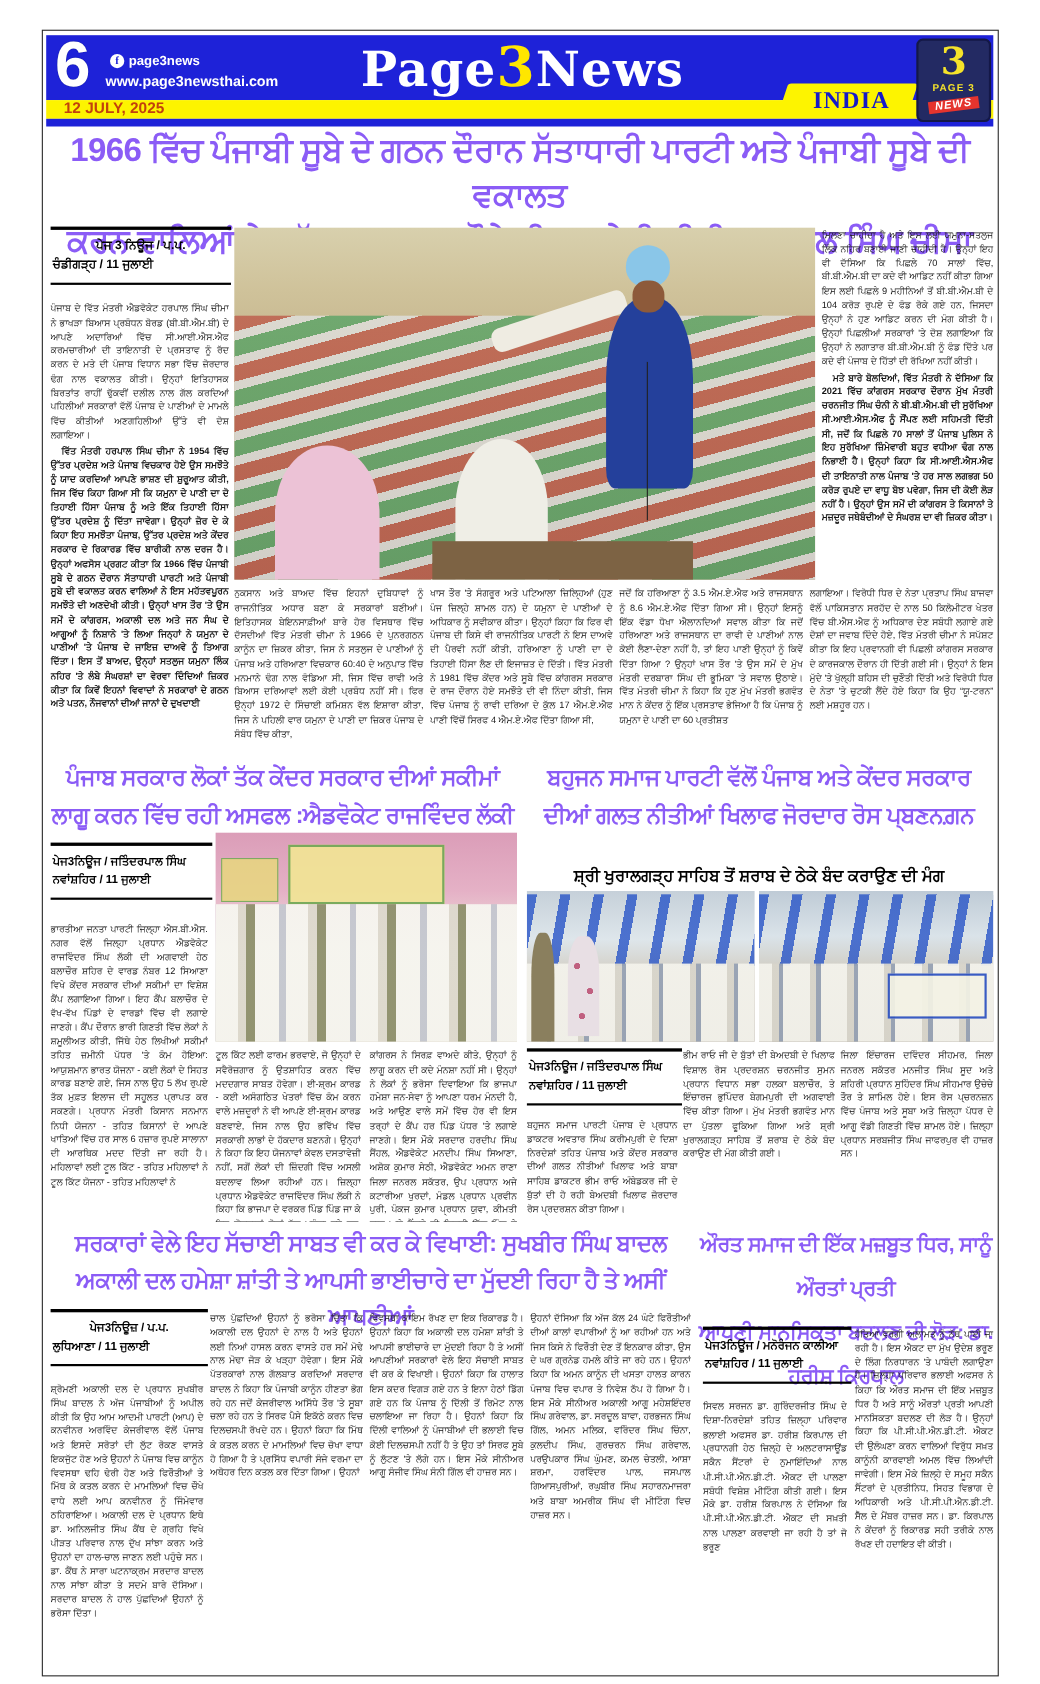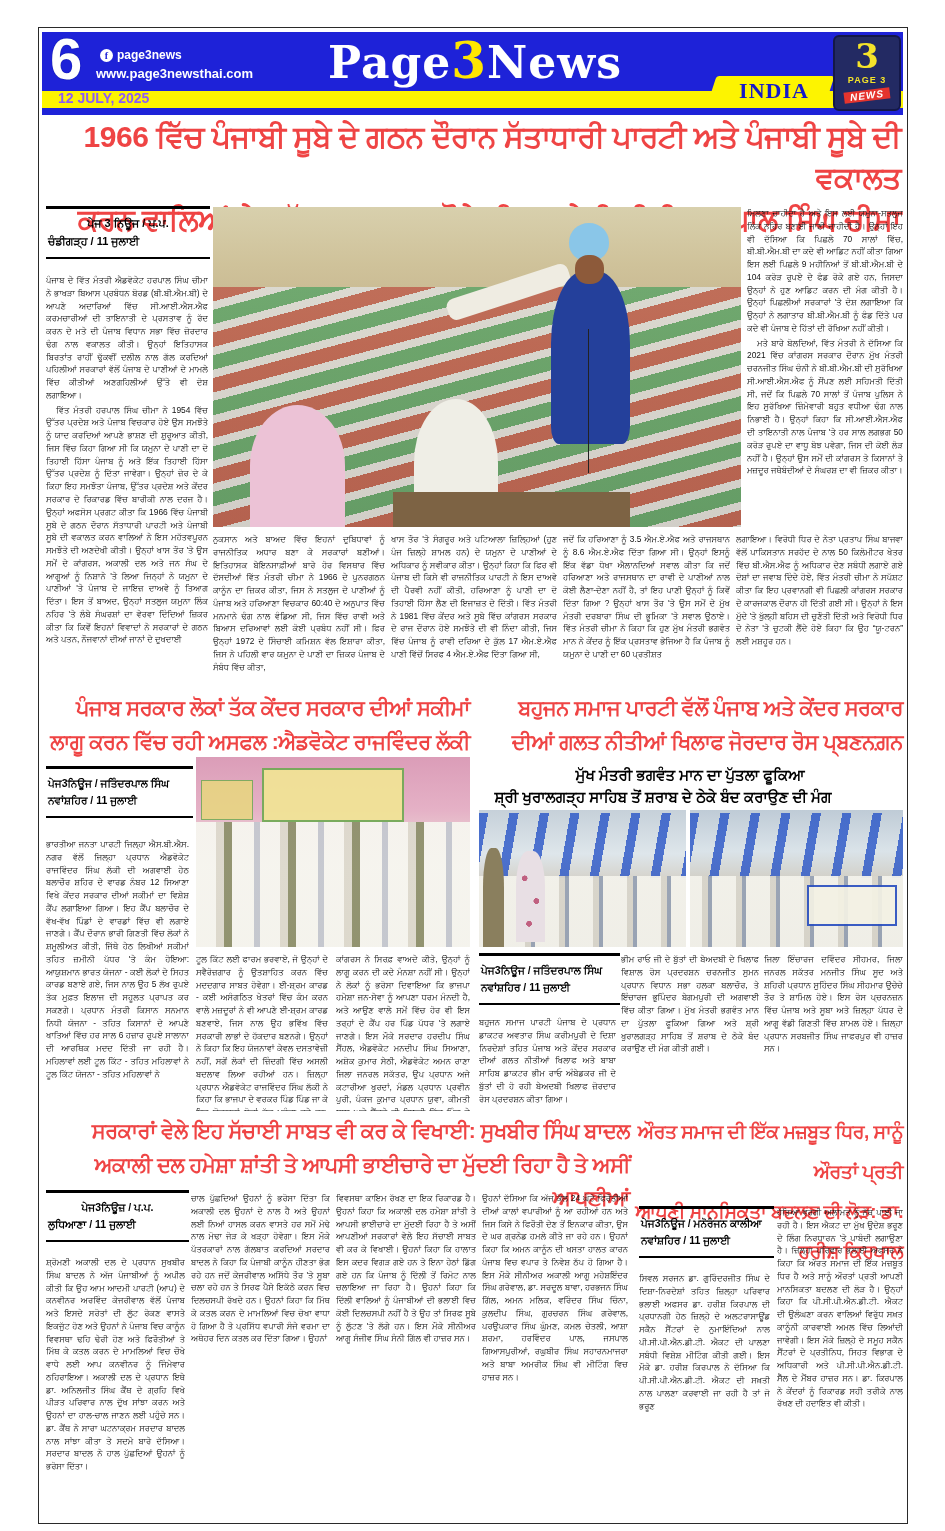--- a/index.html
+++ b/index.html
@@ -15,45 +15,45 @@
   .pagenum{left:50px;top:30px;font-size:58px;font-weight:bold;color:#ffffff;line-height:1;
            text-shadow:0 0 1px #00127a;}
   .fb-row{left:100px;top:48px;color:#fff;font-size:12px;font-weight:bold;display:flex;align-items:center;gap:4px;}
   .fb-ic{display:inline-block;width:13px;height:13px;border-radius:50%;background:#ffffff;color:#1e22d8;
          font-size:10px;font-weight:bold;text-align:center;line-height:13px;font-family:"Liberation Serif",serif;}
   .site{left:96px;top:66px;color:#ffffff;font-size:13px;font-weight:bold;}
   .masthead{left:250px;top:36px;width:450px;text-align:center;color:#ffffff;
             font-family:"DejaVu Serif","Liberation Serif",serif;font-weight:bold;font-size:44px;line-height:1;
             letter-spacing:1px;}
   .masthead .m3{color:#ffe600;font-size:50px;}
-  .date-strip{left:58px;top:90px;font-size:14px;font-weight:bold;color:#8b5cf6;}
+  .date-strip{left:58px;top:90px;font-size:14px;font-weight:bold;color:#c2410c;}
   .india-loz{left:712px;top:76px;width:118px;height:28px;background:#fdf400;transform:skewX(-18deg);
              border-radius:3px;}
   .india-txt{left:718px;top:78px;width:112px;text-align:center;color:#1519c9;
              font-family:"Liberation Serif",serif;font-weight:bold;font-size:22px;letter-spacing:1px;}
   .logo-box{left:833px;top:35px;width:68px;height:76px;background:#232a63;border-radius:6px;
             border:2px solid #141847;box-sizing:border-box;text-align:center;}
   .logo-3{color:#f5e32a;font-size:34px;font-weight:bold;line-height:1.05;
           font-family:"DejaVu Serif",serif;margin-top:2px;}
   .logo-p3{color:#f5e32a;font-size:9px;font-weight:bold;letter-spacing:1px;}
   .logo-news{display:inline-block;background:#e5342e;color:#ffffff;font-size:10px;font-style:italic;
              font-weight:bold;padding:0 6px;transform:rotate(-7deg);margin-top:2px;letter-spacing:1px;}
 
   
-  .hl{font-weight:bold;color:#ef4444;text-align:right;letter-spacing:-0.5px;}
+  .hl{font-weight:bold;color:#8b5cf6;text-align:center;letter-spacing:-0.5px;}
   .lead-hl{left:44px;top:116px;width:857px;font-size:30px;line-height:1.38;}
   .mid-hl{font-size:21px;line-height:1.62;}
   .sub-hl{font-size:15px;line-height:1.4;font-weight:bold;text-align:center;}
   .bot-hl{font-size:21px;line-height:1.6;}
   .bot-hl-r{font-size:19px;line-height:2.1;}
 
   
   .col{font-size:8.4px;line-height:1.52;text-align:justify;color:#141414;overflow:hidden;}
   .col p{margin:0 0 2px 0;}
-  .col p.ind{text-indent:10px;}
+  .col p.ind{text-indent:10px;font-weight:bold;}
   .byl{border-top:3px solid #000;border-bottom:2px solid #000;font-weight:bold;font-size:11px;
        color:#000;padding:6px 2px 7px 2px;line-height:1.6;}
   .byl .c{text-align:center;display:block;}
 
   
   .photo{overflow:hidden;background:#b9ab88;}
   .ph-assembly{background:linear-gradient(180deg,#d8d0ad 0%,#cfc29a 18%,#c2b18a 42%,#a99878 100%);}
   .desks{position:absolute;left:0;top:25%;width:100%;height:75%;opacity:.78;
          background:repeating-linear-gradient(165deg,rgba(186,70,58,.85) 0 14px,rgba(226,229,233,.9) 14px 22px,rgba(66,158,92,.85) 22px 36px,rgba(226,229,233,.9) 36px 44px);}
   .podium{position:absolute;left:34%;bottom:0;width:45%;height:11%;background:#7d6344;}
@@ -163,22 +163,21 @@
     <div class="camp-banner2"></div>
     <div class="camp-people"></div>
   </div>
   <div class="abs col" style="left:196px;top:953px;width:132px;height:158px;">ਟੂਲ ਕਿੱਟ ਲਈ ਫਾਰਮ ਭਰਵਾਏ, ਜੋ ਉਨ੍ਹਾਂ ਦੇ ਸਵੈਰੋਜ਼ਗਾਰ ਨੂੰ ਉਤਸ਼ਾਹਿਤ ਕਰਨ ਵਿੱਚ ਮਦਦਗਾਰ ਸਾਬਤ ਹੋਵੇਗਾ। ਈ-ਸ਼੍ਰਮ ਕਾਰਡ - ਕਈ ਅਸੰਗਠਿਤ ਖੇਤਰਾਂ ਵਿੱਚ ਕੰਮ ਕਰਨ ਵਾਲੇ ਮਜ਼ਦੂਰਾਂ ਨੇ ਵੀ ਆਪਣੇ ਈ-ਸ਼੍ਰਮ ਕਾਰਡ ਬਣਵਾਏ, ਜਿਸ ਨਾਲ ਉਹ ਭਵਿੱਖ ਵਿੱਚ ਸਰਕਾਰੀ ਲਾਭਾਂ ਦੇ ਹੱਕਦਾਰ ਬਣਨਗੇ। ਉਨ੍ਹਾਂ ਨੇ ਕਿਹਾ ਕਿ ਇਹ ਯੋਜਨਾਵਾਂ ਕੇਵਲ ਦਸਤਾਵੇਜ਼ੀ ਨਹੀਂ, ਸਗੋਂ ਲੋਕਾਂ ਦੀ ਜ਼ਿੰਦਗੀ ਵਿੱਚ ਅਸਲੀ ਬਦਲਾਵ ਲਿਆ ਰਹੀਆਂ ਹਨ। ਜ਼ਿਲ੍ਹਾ ਪ੍ਰਧਾਨ ਐਡਵੋਕੇਟ ਰਾਜਵਿੰਦਰ ਸਿੰਘ ਲੱਕੀ ਨੇ ਕਿਹਾ ਕਿ ਭਾਜਪਾ ਦੇ ਵਰਕਰ ਪਿੰਡ ਪਿੰਡ ਜਾ ਕੇ ਇਹ ਯੋਜਨਾਵਾਂ ਲੋਕਾਂ ਤੱਕ ਪਹੁੰਚਾ ਰਹੇ ਹਨ, ਜਦਕਿ ਆਮ ਆਦਮੀ ਪਾਰਟੀ ਅਤੇ</div>
   <div class="abs col" style="left:336px;top:953px;width:134px;height:158px;">ਕਾਂਗਰਸ ਨੇ ਸਿਰਫ਼ ਵਾਅਦੇ ਕੀਤੇ, ਉਨ੍ਹਾਂ ਨੂੰ ਲਾਗੂ ਕਰਨ ਦੀ ਕਦੇ ਮੰਨਸ਼ਾ ਨਹੀਂ ਸੀ। ਉਨ੍ਹਾਂ ਨੇ ਲੋਕਾਂ ਨੂੰ ਭਰੋਸਾ ਦਿਵਾਇਆ ਕਿ ਭਾਜਪਾ ਹਮੇਸ਼ਾ ਜਨ-ਸੇਵਾ ਨੂੰ ਆਪਣਾ ਧਰਮ ਮੰਨਦੀ ਹੈ, ਅਤੇ ਆਉਣ ਵਾਲੇ ਸਮੇਂ ਵਿੱਚ ਹੋਰ ਵੀ ਇਸ ਤਰ੍ਹਾਂ ਦੇ ਕੈਂਪ ਹਰ ਪਿੰਡ ਪੱਧਰ 'ਤੇ ਲਗਾਏ ਜਾਣਗੇ। ਇਸ ਮੌਕੇ ਸਰਦਾਰ ਹਰਦੀਪ ਸਿੰਘ ਸੈਂਹਲ, ਐਡਵੋਕੇਟ ਮਨਦੀਪ ਸਿੰਘ ਸਿਆਣਾ, ਅਸ਼ੋਕ ਕੁਮਾਰ ਸੇਠੀ, ਐਡਵੋਕੇਟ ਅਮਨ ਰਾਣਾ ਜਿਲਾ ਜਨਰਲ ਸਕੱਤਰ, ਉਪ ਪ੍ਰਧਾਨ ਅਜੇ ਕਟਾਰੀਆ ਖੁਰਦਾਂ, ਮੰਡਲ ਪ੍ਰਧਾਨ ਪ੍ਰਵੀਨ ਪੁਰੀ, ਪੰਕਜ ਕੁਮਾਰ ਪ੍ਰਧਾਨ ਯੁਵਾ, ਕੀਮਤੀ ਲਾਲ ਅਤੇ ਸੈਂਕੜੇ ਦੀ ਗਿਣਤੀ ਵਿੱਚ ਪਿੰਡ ਦੇ ਵਸਨੀਕ ਮੌਜੂਦ ਰਹੇ।</div>
 
   <div class="abs hl mid-hl" style="left:477px;top:691px;width:426px;">
     <div>ਬਹੁਜਨ ਸਮਾਜ ਪਾਰਟੀ ਵੱਲੋਂ ਪੰਜਾਬ ਅਤੇ ਕੇਂਦਰ ਸਰਕਾਰ</div>
     <div>ਦੀਆਂ ਗਲਤ ਨੀਤੀਆਂ ਖਿਲਾਫ ਜੋਰਦਾਰ ਰੋਸ ਪ੍ਬਣਨਗ਼ਨ</div>
   </div>
-  <div class="abs sub-hl" style="left:477px;top:764px;width:426px;">ਮੁੱਖ ਮੰਤਰੀ ਭਗਵੰਤ ਮਾਨ ਦਾ ਪੁੱਤਲਾ ਫੂਕਿਆ</div>
-  <div class="abs sub-hl" style="left:450px;top:786px;width:426px;">ਸ਼੍ਰੀ ਖੁਰਾਲਗੜ੍ਹ ਸਾਹਿਬ ਤੋਂ ਸ਼ਰਾਬ ਦੇ ਠੇਕੇ ਬੰਦ ਕਰਾਉਣ ਦੀ ਮੰਗ</div>
+  <div class="abs sub-hl" style="left:477px;top:786px;width:426px;">ਸ਼੍ਰੀ ਖੁਰਾਲਗੜ੍ਹ ਸਾਹਿਬ ਤੋਂ ਸ਼ਰਾਬ ਦੇ ਠੇਕੇ ਬੰਦ ਕਰਾਉਣ ਦੀ ਮੰਗ</div>
 
   <div class="abs photo ph-protest1" style="left:479px;top:810px;width:207px;height:137px;">
     <div class="flags"></div>
     <div class="crowd"></div>
     <div class="cop"></div>
     <div class="floral"></div>
   </div>
   <div class="abs photo ph-protest2" style="left:690px;top:810px;width:213px;height:137px;">
     <div class="flags"></div>
     <div class="crowd"></div>

